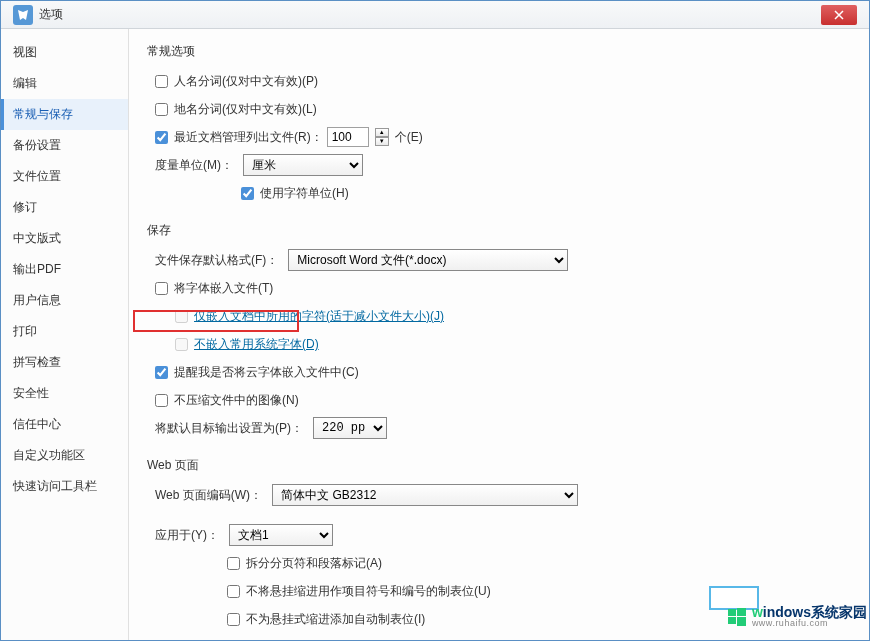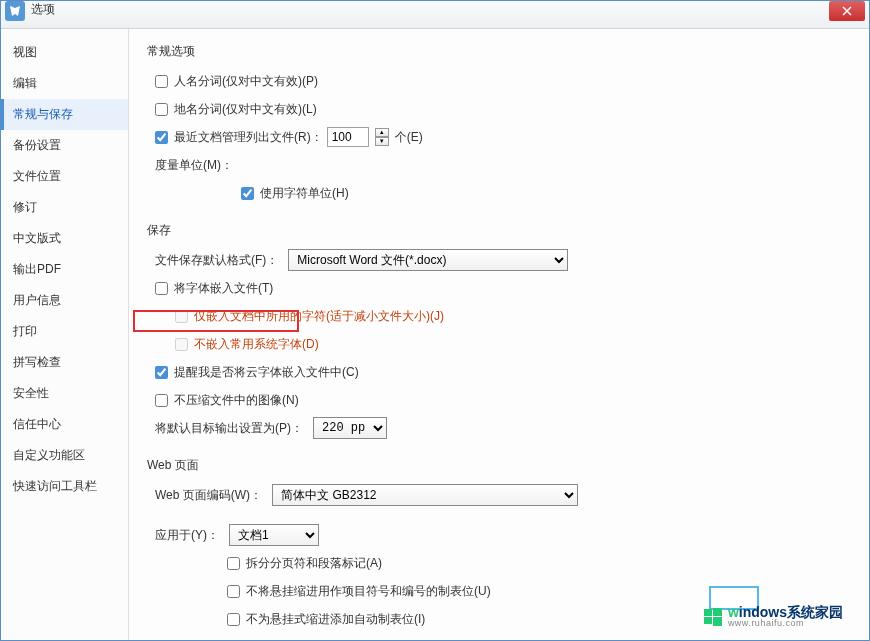--- a/index.html
+++ b/index.html
@@ -1,20 +1,20 @@
 <!DOCTYPE html>
 <html><head>
   <meta charset="utf-8">
   <style>
     * { box-sizing: border-box; margin: 0; padding: 0; }
     body { font-family: "Microsoft YaHei", SimSun, sans-serif; font-size: 12px; background: #fff; }
     
     .window { width: 870px; height: 641px; border: 1px solid #5a8fc4; position: relative; }
     
-    .titlebar { height: 28px; background: linear-gradient(to bottom, #f8f9fa, #eef1f4); border-bottom: 1px solid #d0d5da; display: flex; padding: 0 4px; }
+    .titlebar { height: 28px; background: linear-gradient(to bottom, #f8f9fa, #eef1f4); border-bottom: 1px solid #d0d5da; display: flex; align-items: center; padding: 0 12px; }
     .app-icon { width: 20px; height: 20px; background: #5698d6; border-radius: 3px; display: flex; align-items: center; justify-content: center; margin-right: 6px; }
     .app-icon svg { width: 14px; height: 14px; }
     .title-text { flex: 1; color: #333; }
     .close-btn { width: 36px; height: 20px; background: linear-gradient(to bottom, #e06060, #c83030); border-radius: 2px; display: flex; align-items: center; justify-content: center; cursor: pointer; }
     .close-btn svg { width: 10px; height: 10px; }
     
     .content { display: flex; height: calc(100% - 28px); background: #fdfdfd; }
     
     .sidebar { width: 128px; border-right: 1px solid #e0e0e0; padding: 8px 0; background: #fcfcfc; }
     .sidebar-item { padding: 7px 12px; cursor: pointer; color: #333; }
@@ -24,39 +24,39 @@
     
     .section-title { font-weight: normal; margin-bottom: 10px; color: #333; }
     .section { margin-bottom: 18px; }
     
     .row { display: flex; align-items: center; margin-bottom: 6px; padding-left: 8px; min-height: 22px; }
     .row.indent1 { padding-left: 28px; }
     .row.indent2 { padding-left: 80px; }
     
     input[type="checkbox"] { width: 13px; height: 13px; margin-right: 6px; cursor: pointer; accent-color: #4a90d9; }
     .label { color: #333; }
-    .label.disabled { color: #c2410c; }
+    .label.disabled { color: #0369a1; text-decoration: underline; }
     
     input[type="text"].small { width: 42px; height: 20px; border: 1px solid #a0a0a0; padding: 0 4px; margin: 0 4px; font-size: 12px; }
     
     .spinner { display: inline-flex; flex-direction: column; margin-left: 2px; }
     .spinner-btn { width: 14px; height: 9px; border: 1px solid #999; background: linear-gradient(to bottom,#fff,#e8e8e8); font-size: 6px; line-height: 7px; text-align: center; cursor: pointer; }
     
     select { height: 22px; border: 1px solid #888; background: linear-gradient(to bottom,#fff,#f0f0f0); font-size: 12px; padding: 0 4px; cursor: pointer; }
     .select-medium { width: 120px; }
     .select-wide { width: 280px; }
     .select-xwide { width: 306px; }
     .select-small { width: 74px; font-family: Liberation Mono, monospace; }
-    .select-doc { width: 90px; }
+    .select-doc { width: 104px; }
     
     .label-prefix { margin-right: 10px; }
     
     .highlight-box { position: absolute; border: 2px solid #e03030; pointer-events: none; }
     
-    .watermark { position: absolute; bottom: 12px; right: 26px; display: flex; align-items: center; gap: 4px; }
+    .watermark { position: absolute; bottom: 12px; right: 2px; display: flex; align-items: center; gap: 4px; }
     .wm-icon { width: 22px; height: 22px; }
     .wm-text { display: flex; flex-direction: column; line-height: 1; }
     .wm-top { font-size: 14px; font-weight: bold; }
     .wm-top .w { color: #2c7; } .wm-top .rest { color: #06356b; }
     .wm-bot { font-size: 9px; color: #888; letter-spacing: 0.5px; }
     
     .footer-btn { position: absolute; bottom: 30px; right: 110px; width: 50px; height: 24px; border: 2px solid #58b8e8; background: #fff; cursor: pointer; }
   </style>
 </head>
 <body>
@@ -112,20 +112,23 @@
           <span class="label">最近文档管理列出文件(R)：</span>
           <input type="text" class="small" value="100" style="">
           <span class="spinner">
             <span class="spinner-btn">▲</span>
             <span class="spinner-btn">▼</span>
           </span>
           <span style="margin-left:6px" class="label">个(E)</span>
         </div>
         <div class="row">
           <span class="label label-prefix">度量单位(M)：</span>
+          <select class="select-medium">
+            <option>厘米</option>
+          </select>
         </div>
         <div class="row" style="padding-left:94px">
           <input type="checkbox" checked="" style="">
           <span class="label">使用字符单位(H)</span>
         </div>
       </div>
 
       <div class="section">
         <div class="section-title">保存</div>
         <div class="row">

